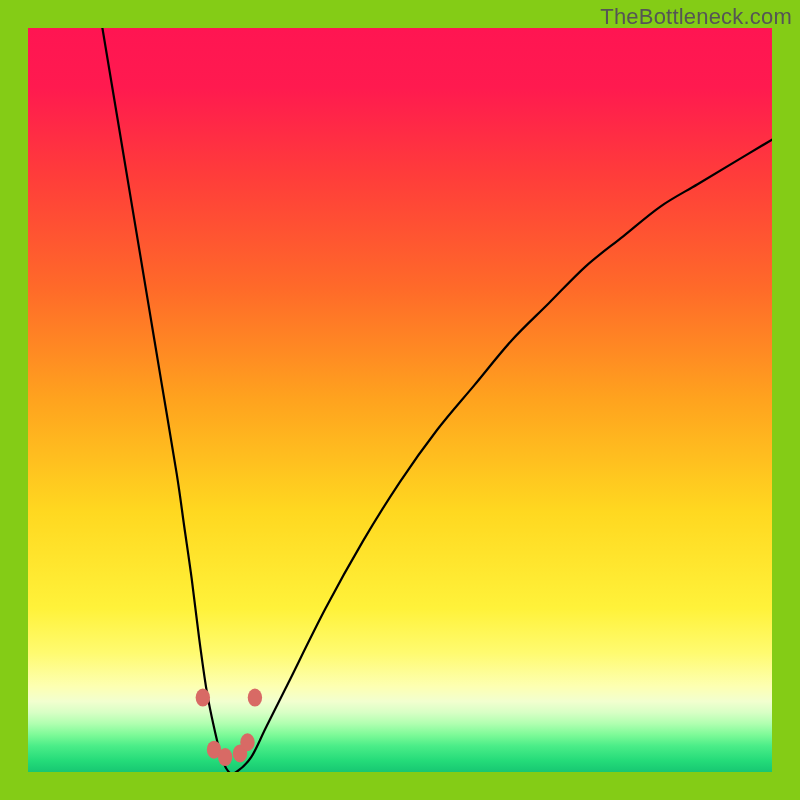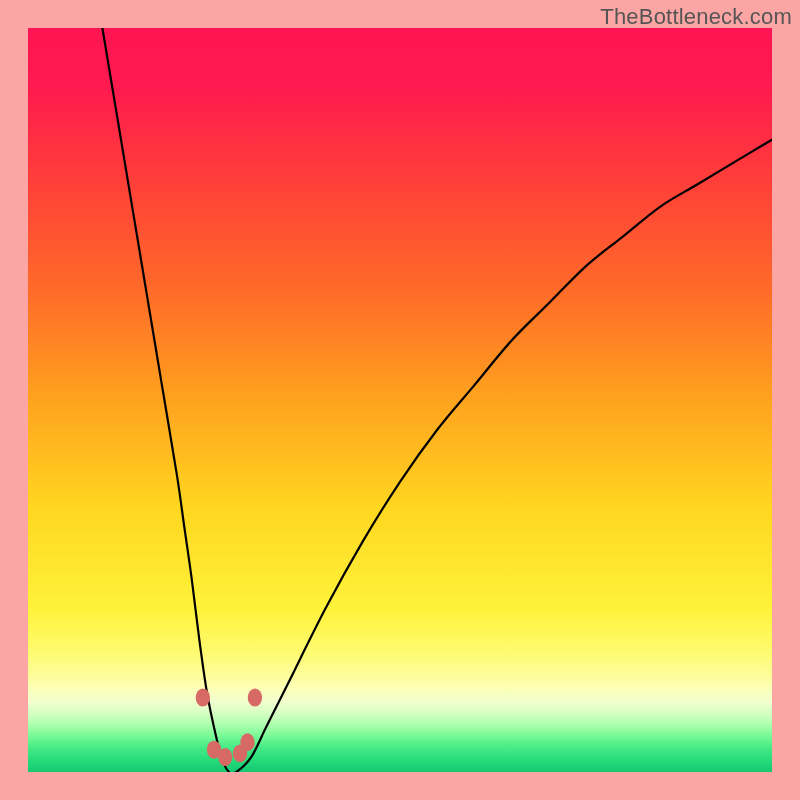--- a/index.html
+++ b/index.html
@@ -8,21 +8,21 @@
     width: 800px;
     height: 800px;
     overflow: hidden;
     background: #000;
     font-family: Arial, Helvetica, sans-serif;
   }
   .frame {
     position: relative;
     width: 800px;
     height: 800px;
-    background: #fca5a5;
+    background: #84cc16;
   }
   .watermark {
     position: absolute;
     top: 4px;
     right: 8px;
     color: #555;
     font-size: 22px;
     font-weight: 500;
     letter-spacing: 0.2px;
     z-index: 20;

